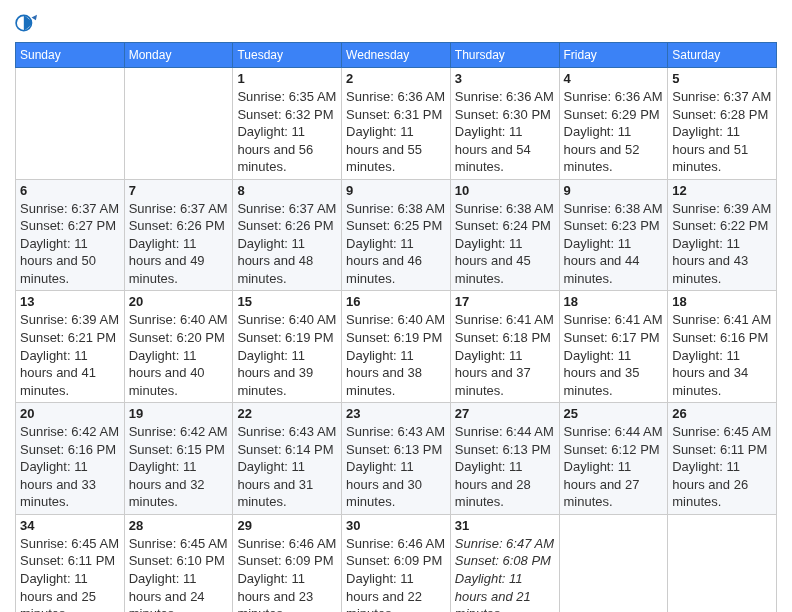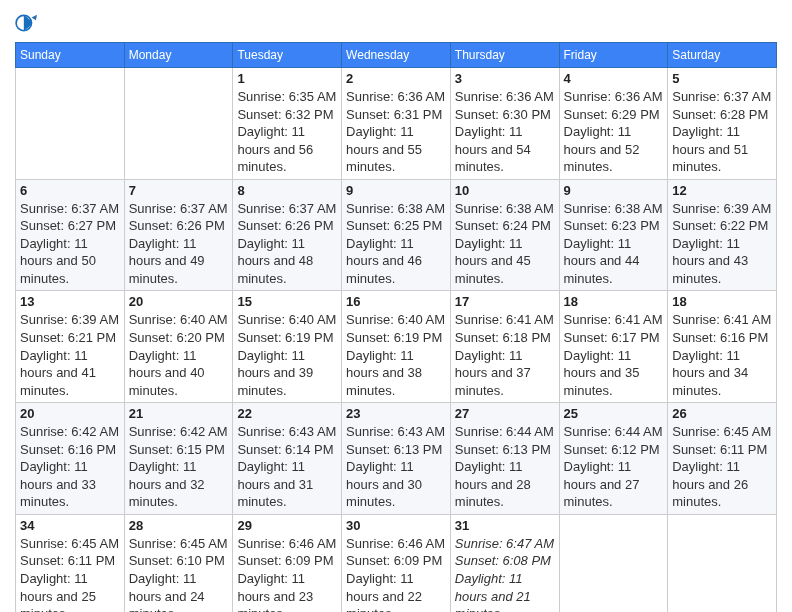--- a/index.html
+++ b/index.html
@@ -253,21 +253,21 @@
           </td>
         </tr>
         <tr>
           <td>
             <span class="day-num">20</span>
             <div class="day-info" style="white-space: pre-line;">Sunrise: 6:42 AM
 Sunset: 6:16 PM
 Daylight: 11 hours and 33 minutes.</div>
           </td>
           <td>
-            <span class="day-num">21</span>
+            <span class="day-num">19</span>
             <div class="day-info" style="white-space: pre-line;">Sunrise: 6:42 AM
 Sunset: 6:15 PM
 Daylight: 11 hours and 32 minutes.</div>
           </td>
           <td>
             <span class="day-num">22</span>
             <div class="day-info" style="white-space: pre-line;">Sunrise: 6:43 AM
 Sunset: 6:14 PM
 Daylight: 11 hours and 31 minutes.</div>
           </td>

